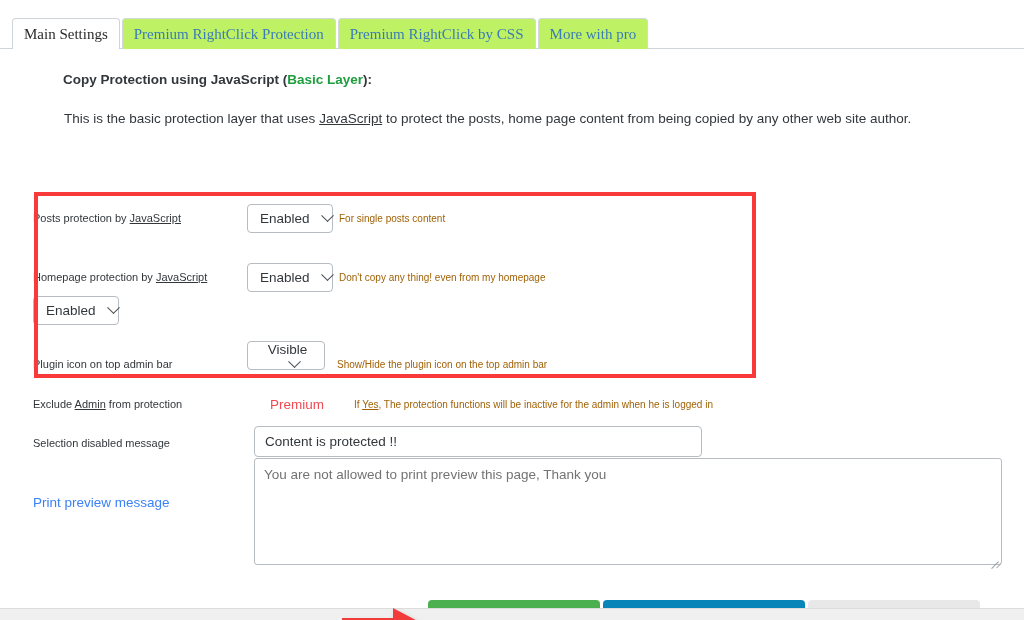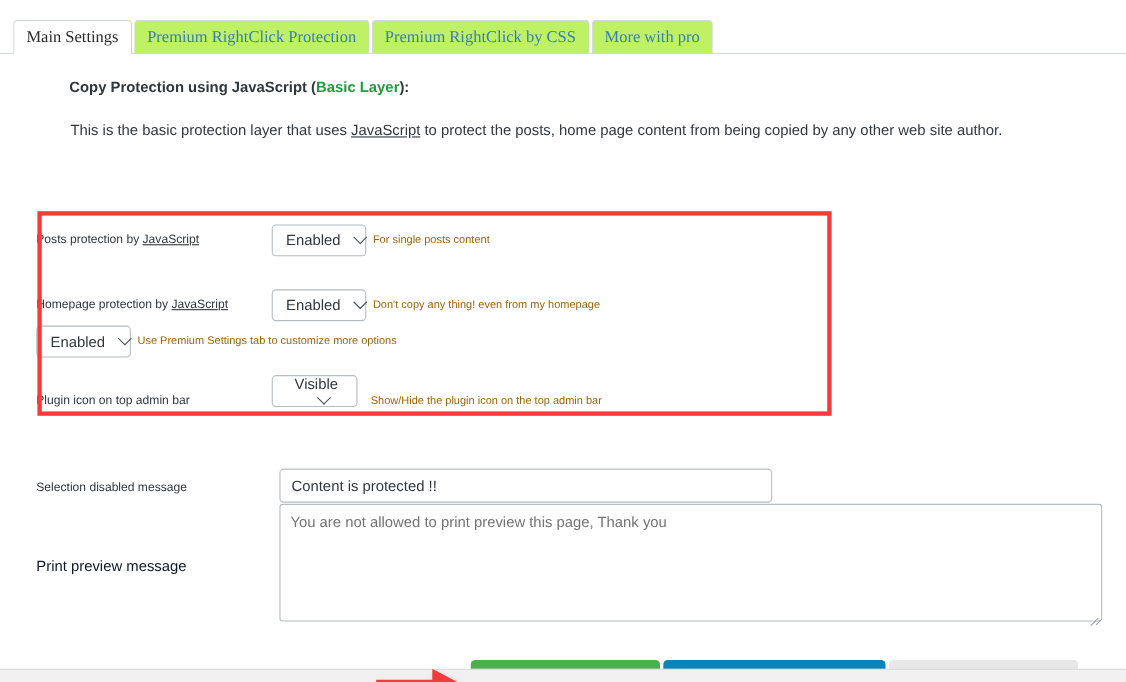--- a/index.html
+++ b/index.html
@@ -166,23 +166,23 @@
     background: #ffffff;
     font-family: "Liberation Sans", sans-serif;
     font-size: 13.5px;
     color: #32373c;
     padding: 12px 10px;
     outline: none;
   }
 
   .textarea-label {
     position: absolute;
-    left: 33px; top: 458px;
-    font-size: 13.5px;
-    color: #0f172a;
+    left: 33px; top: 446px;
+    font-size: 13.5px;
+    color: #3b82f6;
     white-space: nowrap;
   }
   .textarea-wrap {
     position: absolute;
     left: 254px; top: 409px;
     width: 748px; height: 107px;
   }
   .textarea {
     width: 100%; height: 100%;
     border: 1px solid #b6bcc2;
@@ -305,32 +305,40 @@
         <span class="chev"></span>
       </div>
       <div class="hint">Don't copy any thing! even from my homepage</div>
     </div>
 
     <div class="row" style="top:247px;">
       <div class="sel sel-w1">
         <span class="selval">Enabled</span>
         <span class="chev"></span>
       </div>
-      <div class="hint">Use Premium Settings tab to customize more options</div>
     </div>
 
     <div class="row" style="top:293px;align-items:flex-end;">
       <div class="row-label">Plugin icon on top admin bar</div>
       <div class="sel sel-w2">
         <span class="selval">Visible</span>
         <span class="chev"></span>
       </div>
       <div class="hint" style="margin-left:12px;">Show/Hide the plugin icon on the top admin bar</div>
     </div>
 
+    <div class="row" style="top:341px;">
+      <div class="row-label" style="width:237px;">
+        <span>Exclude </span><u>Admin</u><span> from protection</span>
+      </div>
+      <div class="premium">Premium</div>
+      <div class="hint" style="margin-left:0;">
+        <span>If </span><u>Yes</u><span>, The protection functions will be inactive for the admin when he is logged in</span>
+      </div>
+    </div>
 
     <div class="row" style="top:380px;">
       <div class="row-label">Selection disabled message</div>
     </div>
     <input class="textfield" type="text" value="Content is protected !!" style="">
 
     <div class="textarea-label">Print preview message</div>
     <div class="textarea-wrap">
       <textarea class="textarea" style="">You are not allowed to print preview this page, Thank you</textarea>
       <span class="resize-grip">

